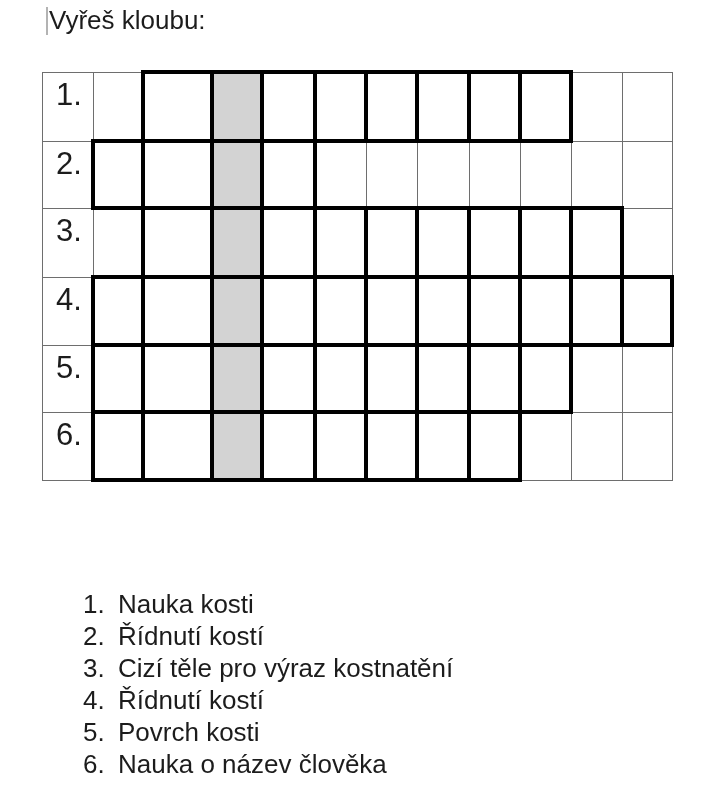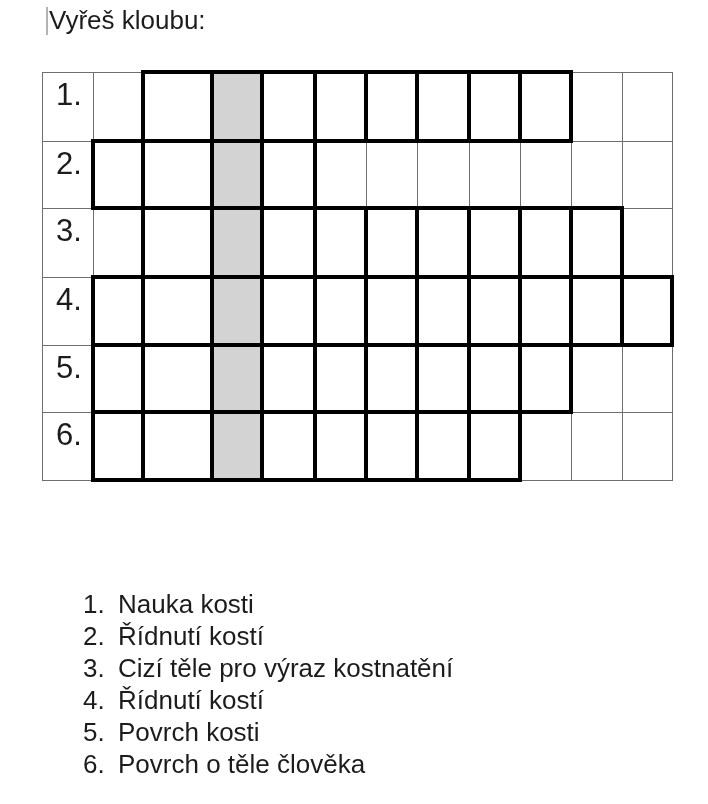--- a/index.html
+++ b/index.html
@@ -185,16 +185,16 @@
       <div class="clue">
         <span class="num">4.</span>
         <span class="text">Řídnutí kostí</span>
       </div>
       <div class="clue">
         <span class="num">5.</span>
         <span class="text">Povrch kosti</span>
       </div>
       <div class="clue">
         <span class="num">6.</span>
-        <span class="text">Povrch o těle člověka</span>
+        <span class="text">Nauka o název člověka</span>
       </div>
     </div>
 </div>
 
 </body></html>

